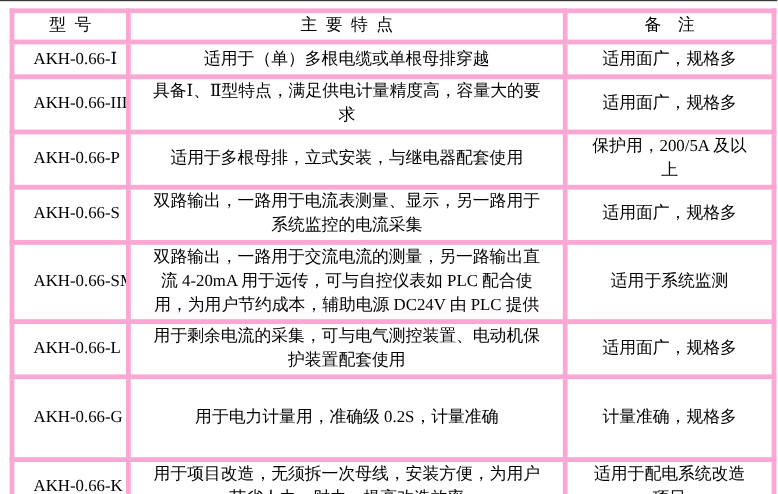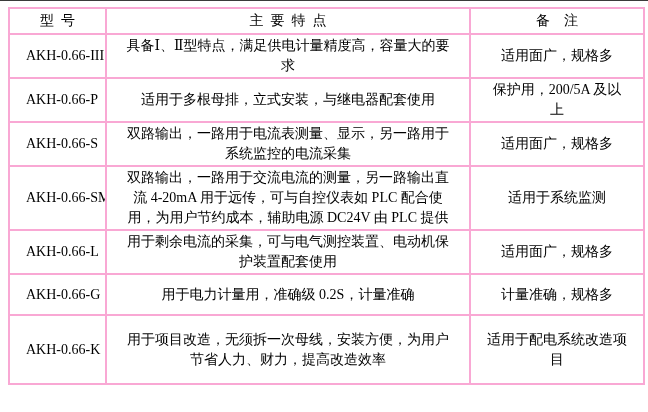--- a/index.html
+++ b/index.html
@@ -29,21 +29,21 @@
     top: 7px;
     width: 635px;
     border-collapse: collapse;
     table-layout: fixed;
     border: 2px solid #000000;
     font-size: 14px;
     line-height: 20px;
   }
   .spec-table th,
   .spec-table td {
-    border: 2px solid #f9a8d4;
+    border: 4px solid #f9a8d4;
     text-align: center;
     vertical-align: middle;
     padding: 1px 16px;
     white-space: pre-wrap;
     font-weight: normal;
     overflow: hidden;
   }
   .spec-table col.col-model   { width: 97px;  }
   .spec-table col.col-feature { width: 364px; }
   .spec-table col.col-remark  { width: 174px; }
@@ -75,20 +75,25 @@
   </colgroup>
   <thead>
     <tr>
       <th>型  号</th>
       <th>主  要  特  点</th>
       <th>备    注</th>
     </tr>
   </thead>
   <tbody>
     <tr>
+      <td class="model-cell">AKH-0.66-Ⅰ</td>
+      <td>适用于（单）多根电缆或单根母排穿越</td>
+      <td>适用面广，规格多</td>
+    </tr>
+    <tr>
       <td class="model-cell">AKH-0.66-III</td>
       <td>具备Ⅰ、Ⅱ型特点，满足供电计量精度高，容量大的要求</td>
       <td>适用面广，规格多</td>
     </tr>
     <tr>
       <td class="model-cell">AKH-0.66-P</td>
       <td>适用于多根母排，立式安装，与继电器配套使用</td>
       <td>保护用，200/5A 及以上</td>
     </tr>
     <tr>

